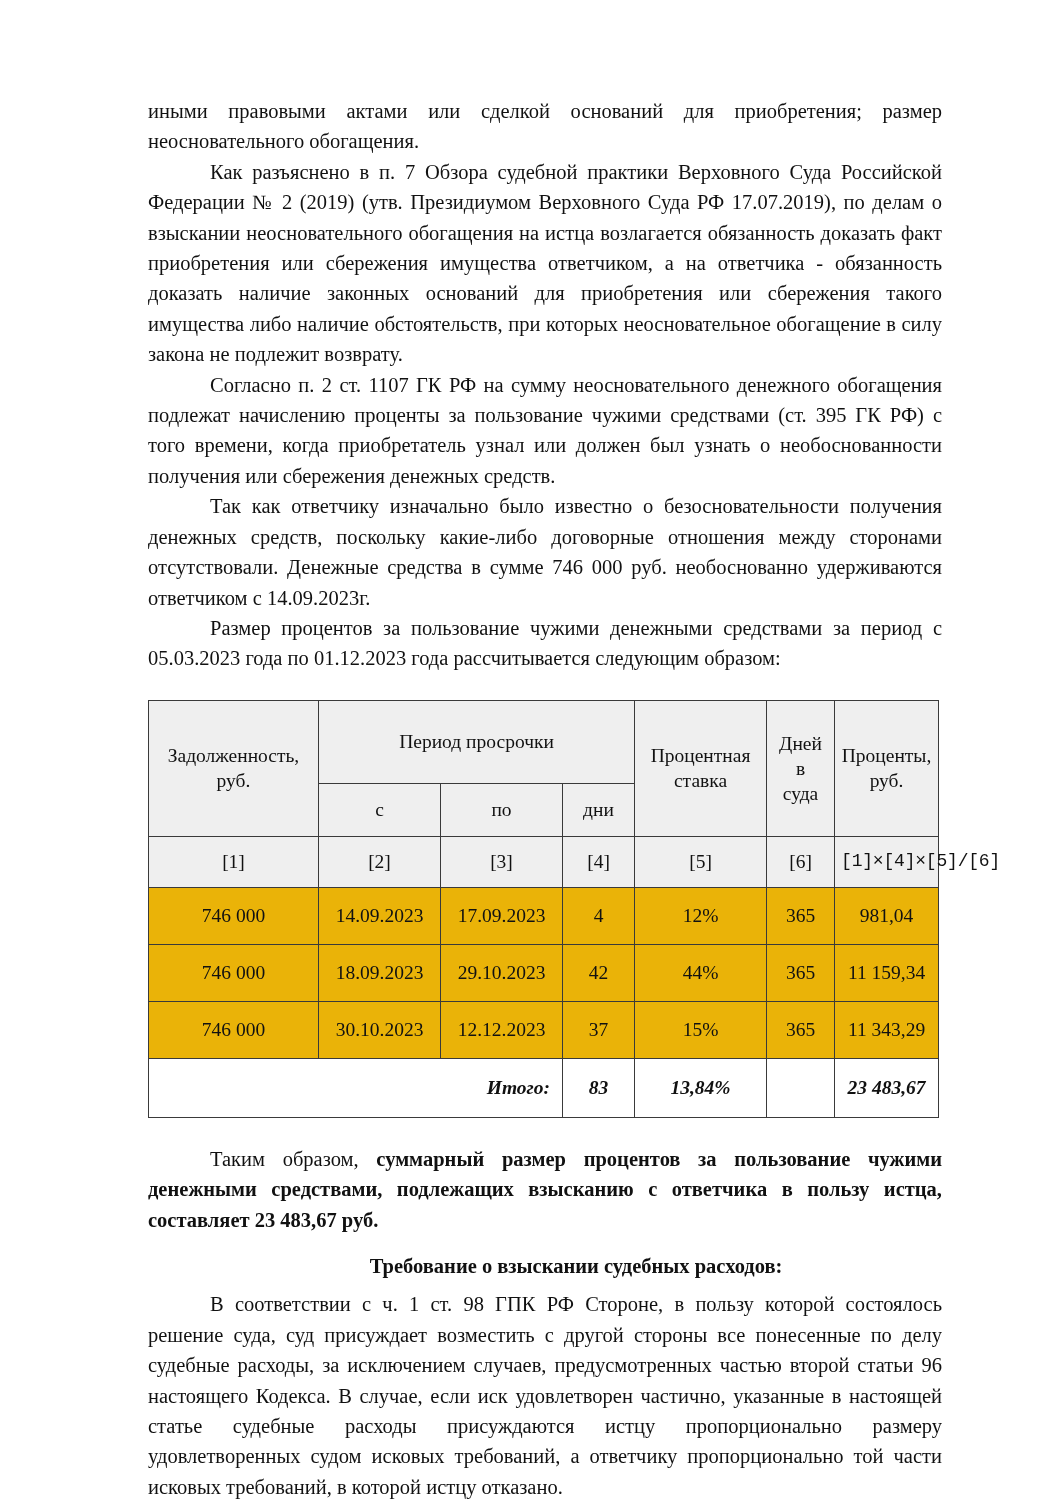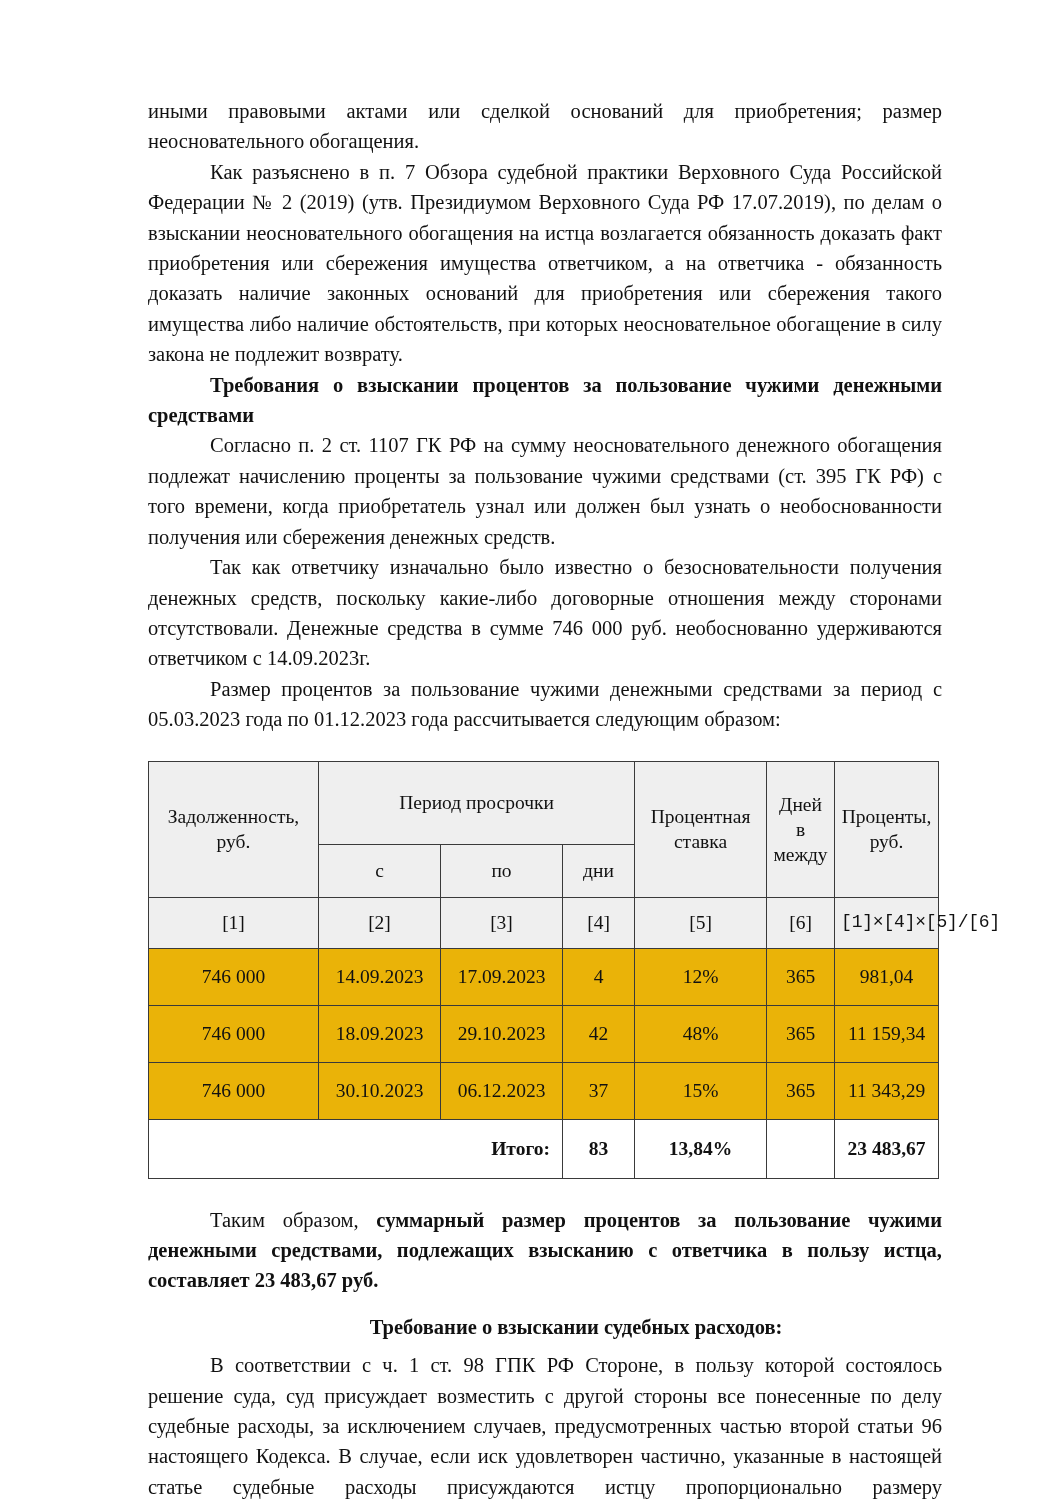--- a/index.html
+++ b/index.html
@@ -96,20 +96,21 @@
     height: 42px;
     background: #efefef;
   }
   table.calc tbody tr.data td {
     height: 48px;
   }
   table.calc tr.total td {
     height: 50px;
     font-weight: bold;
     background: #ffffff;
+    font-style: italic;
   }
   td.total-label {
     text-align: right !important;
     padding-right: 12px !important;
     font-weight: bold;
   }
   .hdr-stack {
     display: block;
     line-height: 25px;
   }
@@ -123,21 +124,20 @@
 </head>
 <body>
 
 <div class="page">
   <div class="doc-body">
 
     <p class="para noindent">иными правовыми актами или сделкой оснований для приобретения; размер неосновательного обогащения.</p>
 
     <p class="para indent">Как разъяснено в п. 7 Обзора судебной практики Верховного Суда Российской Федерации № 2 (2019) (утв. Президиумом Верховного Суда РФ 17.07.2019), по делам о взыскании неосновательного обогащения на истца возлагается обязанность доказать факт приобретения или сбережения имущества ответчиком, а на ответчика - обязанность доказать наличие законных оснований для приобретения или сбережения такого имущества либо наличие обстоятельств, при которых неосновательное обогащение в силу закона не подлежит возврату.</p>
 
-    <p class="heading">Требования о взыскании процентов за пользование чужими денежными средствами</p>
 
     <p class="para indent">Согласно п. 2 ст. 1107 ГК РФ на сумму неосновательного денежного обогащения подлежат начислению проценты за пользование чужими средствами (ст. 395 ГК РФ) с того времени, когда приобретатель узнал или должен был узнать о необоснованности получения или сбережения денежных средств.</p>
 
     <p class="para indent">Так как ответчику изначально было известно о безосновательности получения денежных средств, поскольку какие-либо договорные отношения между сторонами отсутствовали. Денежные средства в сумме 746 000 руб. необоснованно удерживаются ответчиком с 14.09.2023г.</p>
 
     <p class="para indent">Размер процентов за пользование чужими денежными средствами за период с 05.03.2023 года по 01.12.2023 года рассчитывается следующим образом:</p>
 
     <div class="calc-table-wrap">
       <table class="calc">
         <colgroup>
@@ -153,21 +153,21 @@
           <tr class="hdr-main">
             <td rowspan="2">Задолженность, руб.</td>
             <td colspan="3">Период просрочки</td>
             <td rowspan="2">
               <span class="hdr-stack">Процентная</span>
               <span class="hdr-stack">ставка</span>
             </td>
             <td rowspan="2">
               <span class="hdr-stack">Дней</span>
               <span class="hdr-stack">в</span>
-              <span class="hdr-stack">между</span>
+              <span class="hdr-stack">суда</span>
             </td>
             <td rowspan="2">
               <span class="hdr-stack">Проценты,</span>
               <span class="hdr-stack">руб.</span>
             </td>
           </tr>
           <tr class="hdr-sub">
             <td>с</td>
             <td>по</td>
             <td>дни</td>
@@ -190,28 +190,28 @@
             <td>4</td>
             <td>12%</td>
             <td>365</td>
             <td class="nowrap">981,04</td>
           </tr>
           <tr class="data">
             <td>746 000</td>
             <td class="nowrap">18.09.2023</td>
             <td class="nowrap">29.10.2023</td>
             <td>42</td>
-            <td>48%</td>
+            <td>44%</td>
             <td>365</td>
             <td class="nowrap">11 159,34</td>
           </tr>
           <tr class="data">
             <td>746 000</td>
             <td class="nowrap">30.10.2023</td>
-            <td class="nowrap">06.12.2023</td>
+            <td class="nowrap">12.12.2023</td>
             <td>37</td>
             <td>15%</td>
             <td>365</td>
             <td class="nowrap">11 343,29</td>
           </tr>
           <tr class="total">
             <td class="total-label" colspan="3">Итого:</td>
             <td>83</td>
             <td>13,84%</td>
             <td></td>

